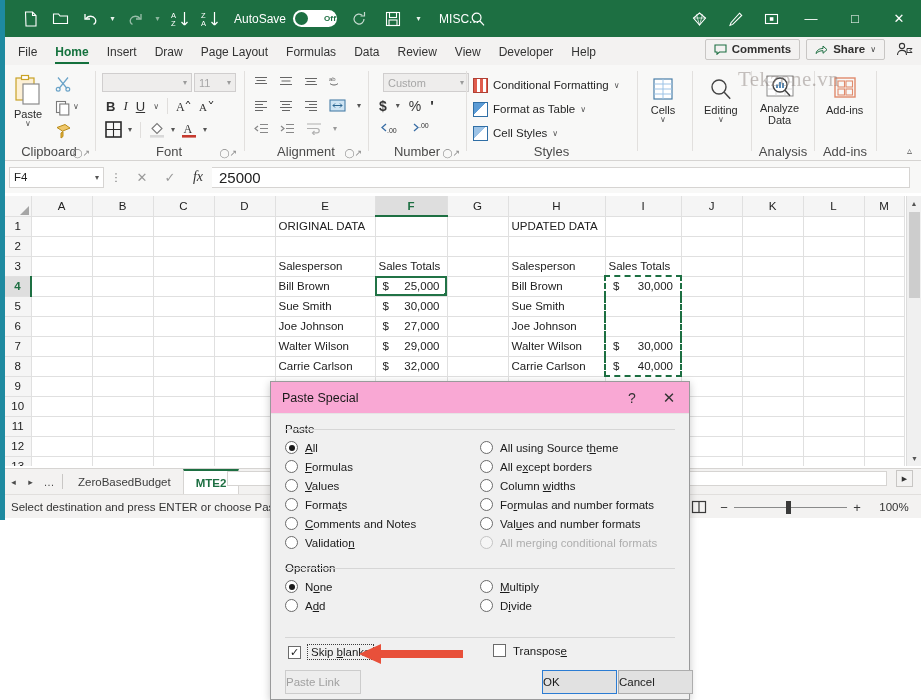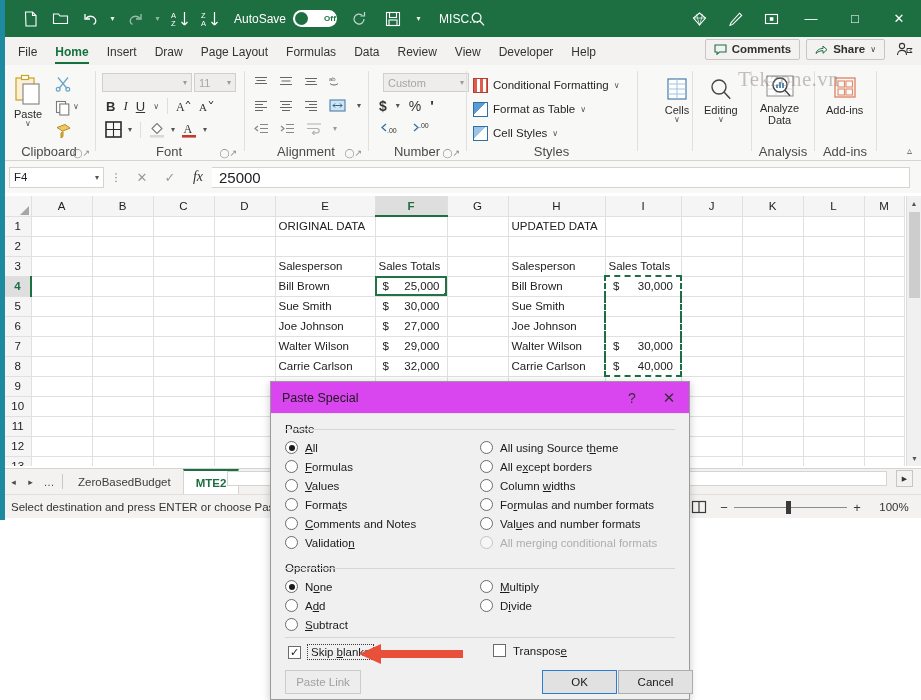--- a/index.html
+++ b/index.html
@@ -174,21 +174,21 @@
   .zpct{width:54px;text-align:center;font-size:11.5px;color:#333;}
   .bottom-edge{position:absolute;left:0;top:518px;width:921px;height:182px;background:#ffffff;}
 
   
   .dlg{
     position:absolute;left:270px;top:381px;width:420px;height:319px;
     background:#f0f0f0;border:1px solid #999a9b;
     box-shadow:0 2px 8px rgba(0,0,0,.22);z-index:100;
   }
   .dlg-title{
-    height:32px;background:#d946ef;display:flex;align-items:center;border-bottom:1px solid #e5e5e5;
+    height:32px;background:#f9a8d4;display:flex;align-items:center;border-bottom:1px solid #e5e5e5;
   }
   .dlg-title .t{margin-left:11px;font-size:12.5px;color:#1a1a1a;}
   .dlg-title .acts{margin-left:auto;display:flex;align-items:center;}
   .dlg-help{width:34px;height:31px;display:flex;align-items:center;justify-content:center;font-size:14px;color:#333;}
   .dlg-close{width:40px;height:31px;display:flex;align-items:center;justify-content:center;font-size:15px;color:#333;}
   .dlg-body{padding:8px 14px 0 14px;position:relative;}
   .grp-label{font-size:11.5px;color:#1a1a1a;display:inline-block;background:#f0f0f0;padding-right:6px;}
   .grp-line{position:relative;height:1px;background:#d6d6d6;margin-top:-7px;margin-bottom:8px;}
   .cols{display:flex;text-align:right;}
   .col{width:50%;}
@@ -203,21 +203,21 @@
   .opt .lbl.dis{color:#aeaeae;}
   .acc{text-decoration:underline;}
   .chk{
     width:13px;height:13px;border:1px solid #6b6b6b;background:#fff;flex:none;margin-right:7px;
     display:flex;align-items:center;justify-content:center;font-size:11px;color:#1a1a1a;line-height:1;
   }
   .focusbox{border:1px dotted #3b3b3b;padding:1px 3px;margin-left:-1px;}
   .dlg-footer{position:absolute;left:0;bottom:0;width:100%;height:62px;}
   .btn{
     height:24px;min-width:75px;border:1px solid #adadad;background:#e1e1e1;
-    font-size:11.5px;color:#1a1a1a;display:flex;align-items:center;justify-content:center;
+    font-size:11.5px;color:#1a1a1a;display:flex;align-items:center;
   }
   .btn.primary{border:1.5px solid #2b7cd3;background:#e1e1e1;}
   .btn.dis{color:#a0a0a0;border-color:#ccc;background:#ededed;}
   .arrow-wrap{position:absolute;left:88px;top:6px;width:104px;height:22px;}
 
   .watermark{
     position:absolute;left:738px;top:67px;font-family:"Liberation Serif",serif;
     font-size:21px;color:rgba(130,120,115,.45);letter-spacing:.4px;z-index:30;pointer-events:none;
   }
 </style>
@@ -575,21 +575,21 @@
         <span class="sq" style="background:linear-gradient(135deg,#9dc3e6 45%,#fff 45%);border-color:#2f6ea5"></span>
         <span>Cell Styles</span>
         <span style="font-size:8px;color:#555">∨</span>
       </div>
     </div>
     <div class="gname">Styles</div>
   </div>
   <div class="rsep" style="left:637px;"></div>
 
   <div class="rgroup" style="left:640px;width:50px;">
-    <div style="position:absolute;left:24px;top:11px;justify-content:space-between;" class="bigbtn">
+    <div style="position:absolute;left:10px;top:11px;justify-content:space-between;" class="bigbtn">
       <svg width="26" height="26" viewBox="0 0 26 26">
           <rect x="4" y="3" width="18" height="20" fill="#fff" stroke="#4a7fa8" stroke-width="1.2"></rect>
           <path d="M4 8h18M4 13h18M4 18h18M13 3v20" stroke="#9dc3e6" stroke-width="1"></path>
         </svg>
       <div class="cap">Cells</div>
       <div class="chev">∨</div>
     </div>
   </div>
   <div class="rsep" style="left:692px;"></div>
 
@@ -1067,24 +1067,20 @@
       <div class="cols">
         <div class="col">
           <div class="opt">
             <span class="radio on"></span>
             <span class="lbl">N<span class="acc">o</span>ne</span>
           </div>
           <div class="opt">
             <span class="radio"></span>
             <span class="lbl">A<span class="acc">d</span>d</span>
           </div>
-          <div class="opt">
-            <span class="radio"></span>
-            <span class="lbl"><span class="acc">S</span>ubtract</span>
-          </div>
         </div>
         <div class="col">
           <div class="opt">
             <span class="radio"></span>
             <span class="lbl"><span class="acc">M</span>ultiply</span>
           </div>
           <div class="opt">
             <span class="radio"></span>
             <span class="lbl">D<span class="acc">i</span>vide</span>
           </div>

